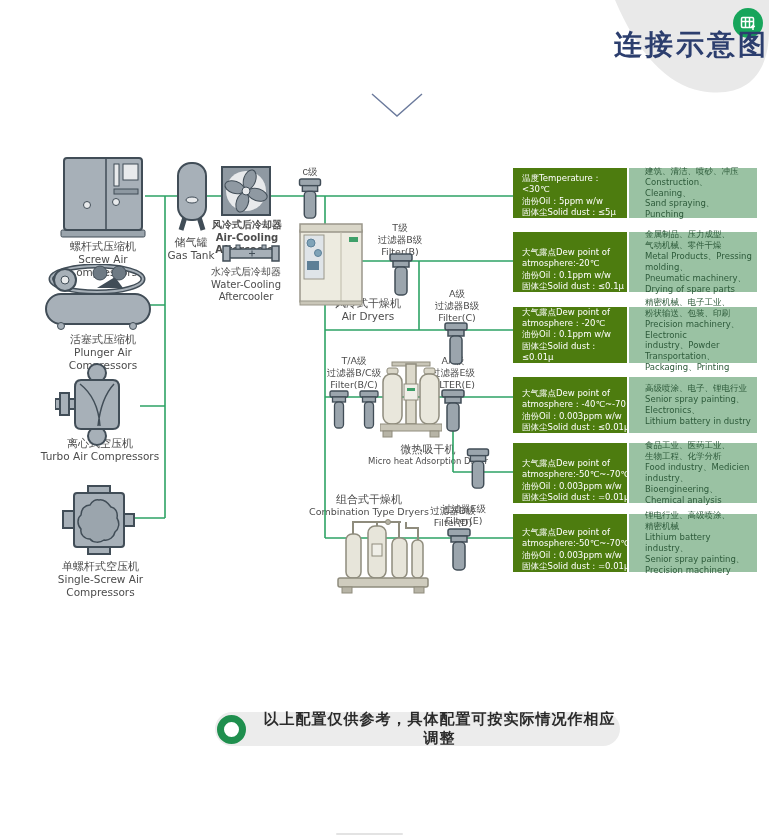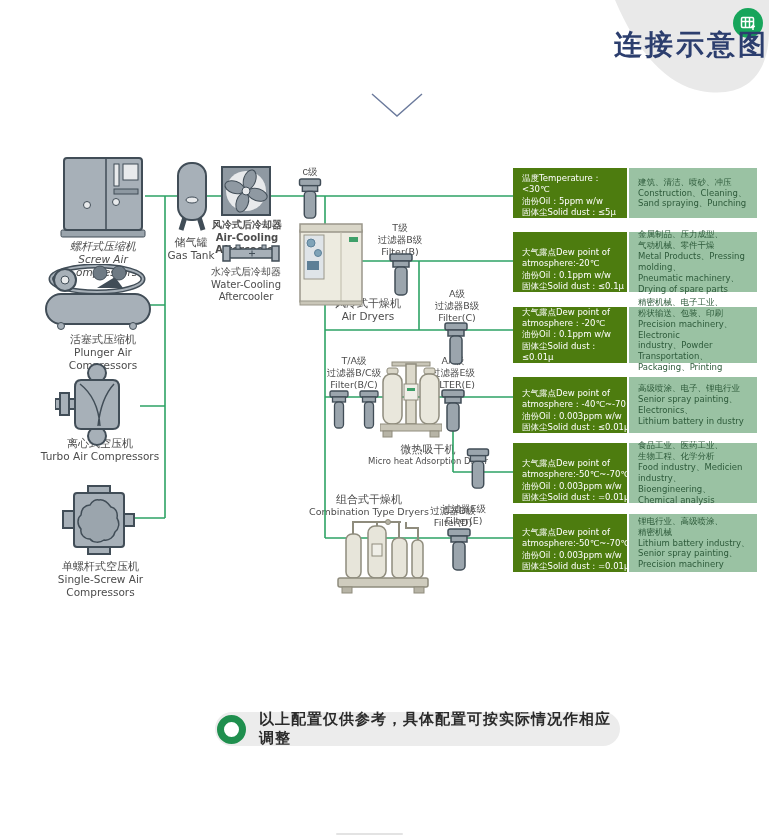--- a/index.html
+++ b/index.html
@@ -19,31 +19,31 @@
   .f-label span{display:block;}
   .small-en{font-size:8.5px !important;}
   .spec{position:absolute;left:513px;width:244px;display:flex;}
   .spec .dark{
     width:114px;margin-right:2px;background:#4d7c0f;color:#ffffff;
     font-size:8.5px;line-height:1.32;display:flex;align-items:flex-end;
     padding-left:9px;box-sizing:border-box;
   }
   .spec .light{
     flex:1;background:#9ac2a3;color:#2d5a3a;font-size:8.5px;line-height:1.28;
-    display:flex;align-items:center;padding:0 4px 0 9px;box-sizing:border-box;
+    display:flex;align-items:center;padding:0 4px 0 16px;box-sizing:border-box;
   }
   .note-pill{
     position:absolute;left:215px;top:712px;width:405px;height:34px;
     background:#ececec;border-radius:17px;display:flex;align-items:center;
   }
   .note-ring{
     width:15px;height:15px;border-radius:50%;border:7px solid #1f8f4e;
     background:#ffffff;margin-left:2px;flex:0 0 auto;
   }
-  .note-text{margin-left:13px;font-size:15px;font-weight:bold;color:#2b2b2b;letter-spacing:1px;}
+  .note-text{margin-left:13px;font-size:15px;font-weight:bold;color:#2b2b2b;letter-spacing:1px;text-align:center;}
   svg{display:block;}
   .footer-divider{position:absolute;left:336px;top:833px;width:67px;height:2px;background:#e3e3e3;border-radius:1px;}
 </style>
 </head>
 <body>
 
 <svg class="abs" style="left:605px;top:0;" width="164" height="104" viewBox="0 0 164 104">
   <path d="M10,0 H164 V30 C164,76 140,99 96,91 C62,85 32,52 10,0 Z" fill="#e9e9e9"></path>
 </svg>
 
@@ -73,21 +73,21 @@
 <svg class="abs" style="left:58px;top:156px;z-index:2;" width="90" height="82" viewBox="0 0 90 82">
   <rect x="3" y="74" width="84" height="7" rx="1.5" fill="#9ba5ad" stroke="#414d57"></rect>
   <rect x="6" y="2" width="78" height="72" rx="3" fill="#a7b0b8" stroke="#414d57" stroke-width="2"></rect>
   <line x1="48" y1="2" x2="48" y2="74" stroke="#414d57" stroke-width="1.5"></line>
   <rect x="56" y="8" width="5" height="22" fill="#e8eaec" stroke="#414d57"></rect>
   <rect x="65" y="8" width="15" height="16" fill="#e8eaec" stroke="#414d57"></rect>
   <rect x="56" y="33" width="24" height="5" fill="#8d98a1" stroke="#414d57"></rect>
   <circle cx="29" cy="49" r="3.5" fill="#e8eaec" stroke="#414d57"></circle>
   <circle cx="58" cy="46" r="3.5" fill="#e8eaec" stroke="#414d57"></circle>
 </svg>
-<div class="eq-label" style="left:48px;top:240px;width:110px;font-style:italic;">
+<div class="eq-label" style="left:48px;top:240px;width:110px;">
   <span class="cn">螺杆式压缩机</span>
   <span class="en">Screw Air Compressors</span>
 </div>
 
 <svg class="abs" style="left:45px;top:264px;z-index:2;" width="106" height="66" viewBox="0 0 106 66">
   <ellipse cx="52" cy="15" rx="46" ry="13" fill="none" stroke="#414d57" stroke-width="5"></ellipse>
   <ellipse cx="52" cy="15" rx="46" ry="13" fill="none" stroke="#a7b0b8" stroke-width="2"></ellipse>
   <circle cx="20" cy="16" r="11" fill="#a7b0b8" stroke="#414d57" stroke-width="2"></circle>
   <circle cx="20" cy="16" r="4" fill="#e8eaec" stroke="#414d57"></circle>
   <path d="M52,24 L70,13 L78,24 Z" fill="#414d57"></path>

